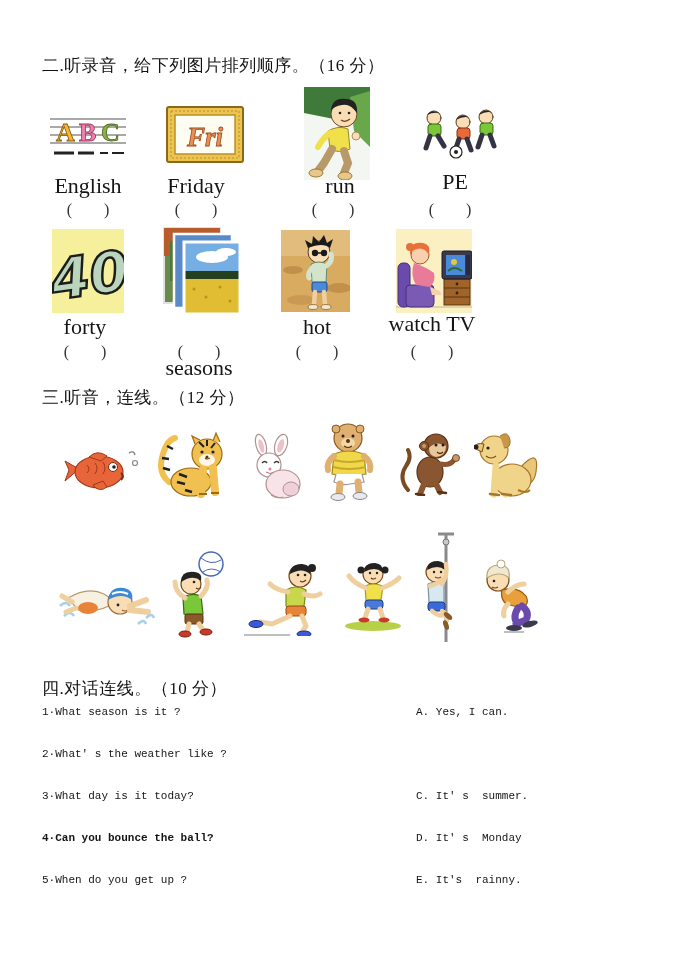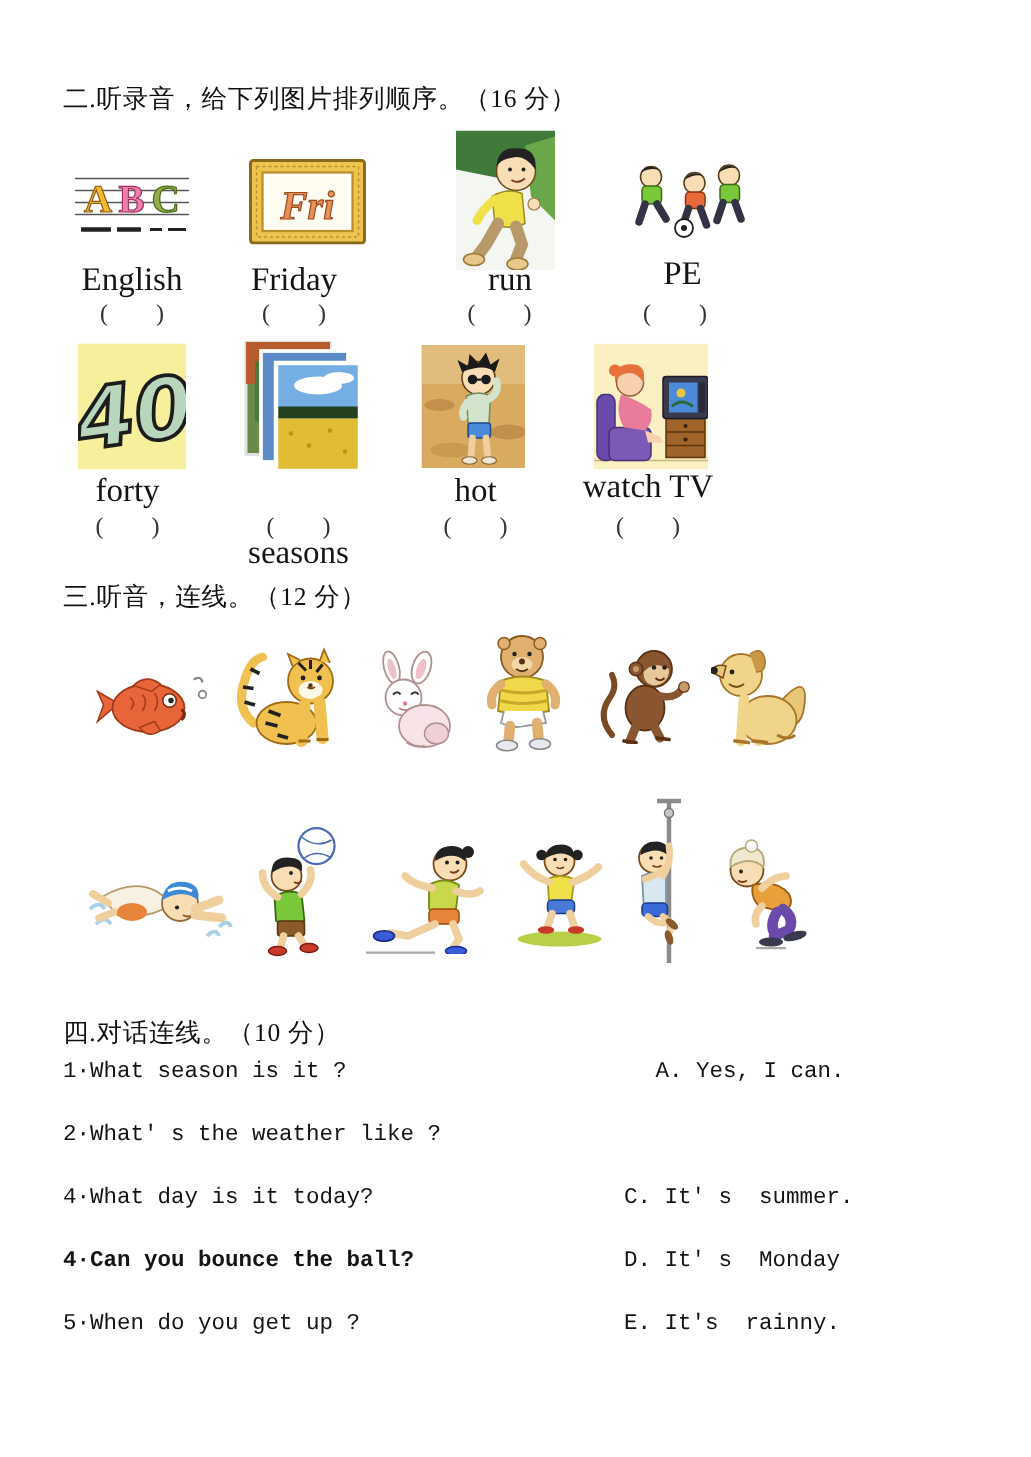--- a/index.html
+++ b/index.html
@@ -5,21 +5,21 @@
   html,body{margin:0;padding:0;background:#fff;}
   #page{position:relative;width:593px;height:971px;background:#ffffff;overflow:hidden;
         font-family:"Liberation Serif",serif;}
   .heading{position:absolute;font-size:17px;color:#111;letter-spacing:0.5px;
            font-family:"Liberation Serif",serif;}
   .pic{position:absolute;}
   .cell-label{position:absolute;width:110px;text-align:center;font-weight:normal;
               font-size:22px;color:#151515;font-family:"Liberation Serif",serif;}
   .paren{position:absolute;width:110px;display:flex;justify-content:center;gap:32px;
          font-size:16px;color:#333;font-family:"Liberation Serif",serif;}
-  .qa{position:absolute;font-family:"Liberation Mono",monospace;font-size:15px;
+  .qa{position:absolute;font-family:"Liberation Mono",monospace;font-size:11px;
       color:#141414;white-space:pre;}
 </style>
 </head>
 <body>
 
 <div id="page">
 
   <div class="heading" style="left:42px;top:54px;">二.听录音，给下列图片排列顺序。（16 分）</div>
 
   <svg class="pic" style="left:48px;top:108px;" width="80" height="50" viewBox="0 0 80 50">
@@ -377,22 +377,22 @@
     <path d="M54,48 Q62,54 58,62 L48,66 M50,50 Q44,60 50,66" stroke="#6a4aaa" stroke-width="7" fill="none" stroke-linecap="round"></path>
     <ellipse cx="46" cy="70" rx="8" ry="3" fill="#3a3a4e"></ellipse>
     <ellipse cx="62" cy="66" rx="8" ry="3" fill="#3a3a4e" transform="rotate(-15 62 66)"></ellipse>
     <line x1="36" y1="74" x2="56" y2="74" stroke="#aaa" stroke-width="1.5"></line>
   </svg>
 
   <div class="heading" style="left:42px;top:677px;">四.对话连线。（10 分）</div>
 
   <div class="qa" style="left:42px;top:706px;">1·What season is it ?</div>
   <div class="qa" style="left:42px;top:748px;">2·What' s the weather like ?</div>
-  <div class="qa" style="left:42px;top:790px;">4·What day is it today?</div>
+  <div class="qa" style="left:42px;top:790px;">3·What day is it today?</div>
   <div class="qa" style="left:42px;top:832px;font-weight:bold;">4·Can you bounce the ball?</div>
   <div class="qa" style="left:42px;top:874px;text-align:center;">5·When do you get up ?</div>
 
-  <div class="qa" style="left:416px;top:706px;margin-left:21px;">A. Yes, I can.</div>
+  <div class="qa" style="left:416px;top:706px;">A. Yes, I can.</div>
   <div class="qa" style="left:416px;top:790px;">C. It' s  summer.</div>
   <div class="qa" style="left:416px;top:832px;text-align:center;">D. It' s  Monday</div>
   <div class="qa" style="left:416px;top:874px;">E. It's  rainny.</div>
 
 </div>
 
 </body></html>

